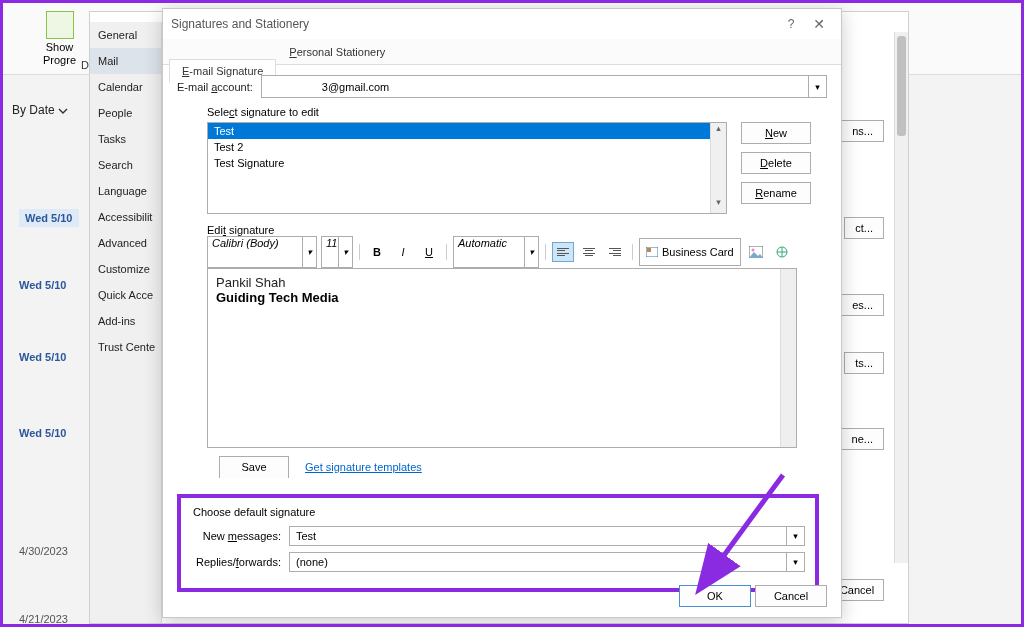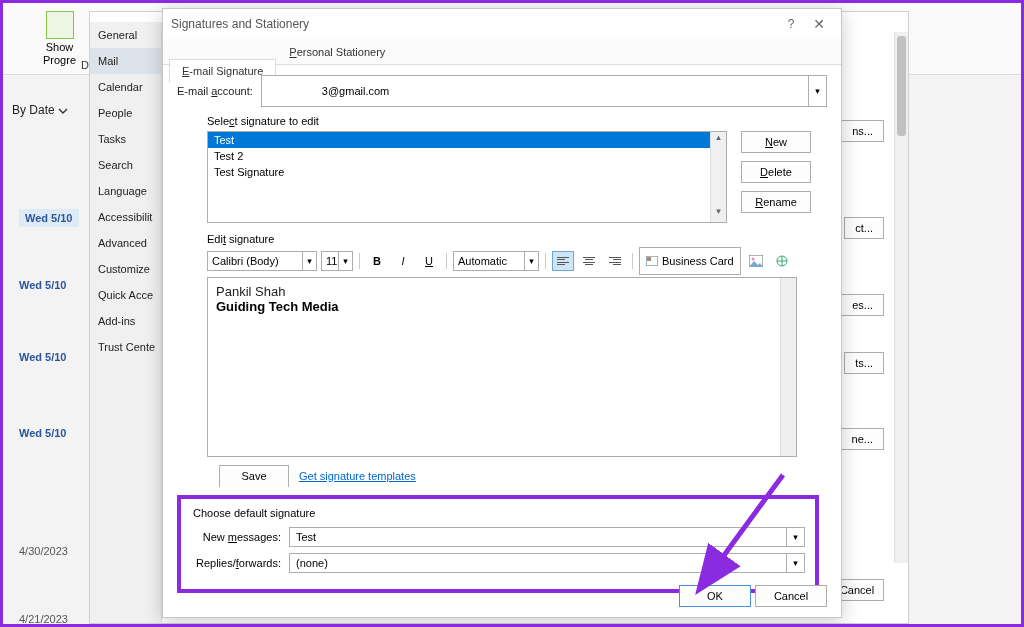--- a/index.html
+++ b/index.html
@@ -52,51 +52,51 @@
 
     .tabstrip {display:flex; border-bottom:1px solid #ddd; background:#fbfbfb; height:26px; align-items:flex-end; padding-left:6px;}
     .tab {padding:5px 12px; font-size:11px; color:#333; border:1px solid transparent; cursor:default;}
     .tab.active {background:#fff; border:1px solid #ddd; border-bottom:1px solid #fff; position:relative; top:19px;}
     .tab .ul {text-decoration:underline;}
 
     .body {padding:10px 14px 0 14px; position:relative;}
 
     .row {display:flex; align-items:center; margin-bottom:8px;}
     .lbl {font-size:11px; color:#222;}
-    .acct-combo {flex:1; margin-left:8px; height:32px; border:1px solid #adadad; display:flex; align-items:center; padding-left:60px; background:#fff; position:relative;}
+    .acct-combo {flex:1; margin-left:8px; height:23px; border:1px solid #adadad; display:flex; align-items:center; padding-left:60px; background:#fff; position:relative;}
     .acct-combo .dd {position:absolute; right:0; top:0; bottom:0; width:18px; border-left:1px solid #adadad; display:flex; align-items:center; justify-content:center;}
 
     .section-lbl {font-size:11px; margin:4px 0 4px 30px;}
     .sig-edit-wrap {display:flex; gap:14px; margin-left:30px;}
     .sig-list {width:520px; height:92px; border:1px solid #adadad; overflow:hidden; position:relative; background:#fff;}
     .sig-list .item {padding:2px 6px; font-size:11px;}
     .sig-list .item.sel {background:#0078d7; color:#fff;}
     .sig-list .sb {position:absolute; right:0; top:0; bottom:0; width:16px; background:#f0f0f0; border-left:1px solid #ddd;}
     .sig-list .sb .arrow {height:16px; text-align:center; font-size:9px; color:#666;}
     .sig-btns {display:flex; flex-direction:column; gap:8px;}
     .dlg-btn {width:70px; height:22px; border:1px solid #adadad; background:#fdfdfd; font-size:11px; text-align:center; line-height:20px;}
     .dlg-btn .ul{text-decoration:underline;}
 
     .editsig-lbl {font-size:11px; margin:10px 0 4px 30px;}
     .toolbar {display:flex; align-items:center; gap:4px; margin-left:30px; height:24px;}
-    .tb-combo {height:20px; border:1px solid #adadad; background:#fff; font-size:11px; padding:0 16px 0 4px; position:relative; display:flex; align-items:center;}
+    .tb-combo {height:32px; border:1px solid #adadad; background:#fff; font-size:11px; padding:0 16px 0 4px; position:relative; display:flex; align-items:flex-start;font-style:italic;}
     .tb-combo .dd {position:absolute; right:0; top:0; bottom:0; width:14px; border-left:1px solid #adadad; display:flex; align-items:center; justify-content:center; font-size:8px;}
     .tb-btn {width:22px; height:20px; border:1px solid transparent; display:flex; align-items:center; justify-content:center;}
     .tb-btn.active {background:#cde6f7; border-color:#6fa8d8;}
     .tb-sep {width:1px; height:16px; background:#ccc; margin:0 2px;}
     .biz-card {height:28px; border:1px solid #adadad; font-size:11px; padding:0 6px; display:flex; align-items:center; gap:4px;}
     .align-lines {display:inline-block;}
     .align-lines span{display:block;height:1px;background:#555;margin:1.5px 0;}
 
     .editor {margin:4px 30px 0 30px; height:180px; border:1px solid #adadad; background:#fff; position:relative; padding:6px 8px; font-size:13px;}
     .editor .sb {position:absolute; right:0; top:0; bottom:0; width:16px; background:#efefef; border-left:1px solid #ddd;}
     .editor-line1 {color:#222;}
     .editor-line2 {font-weight:bold;}
 
-    .save-row {display:flex; align-items:center; gap:10px; margin:8px 0 8px 42px;}
+    .save-row {display:flex; align-items:center; gap:16px; margin:8px 0 16px 42px;}
     .save-btn {width:70px; height:22px; border:1px solid #adadad; background:#fdfdfd; font-size:11px; text-align:center; line-height:20px; border-bottom:none;}
     .link {color:#0066cc; text-decoration:underline; font-size:11px;}
 
     
     .default-sig {border:4px solid #8a2be2; margin:4px 8px 0 0; padding:8px 10px 10px 12px;}
     .default-sig .hdr {font-size:11px; margin-bottom:8px;}
     .ds-row {display:flex; align-items:center; margin-bottom:6px;}
     .ds-row .l {width:96px; text-align:right; padding-right:8px; font-size:11px;}
     .ds-combo {flex:1; height:20px; border:1px solid #adadad; background:#fff; font-size:11px; padding-left:6px; position:relative; display:flex; align-items:center;}
     .ds-combo .dd {position:absolute; right:0; top:0; bottom:0; width:18px; border-left:1px solid #adadad; display:flex; align-items:center; justify-content:center;}

